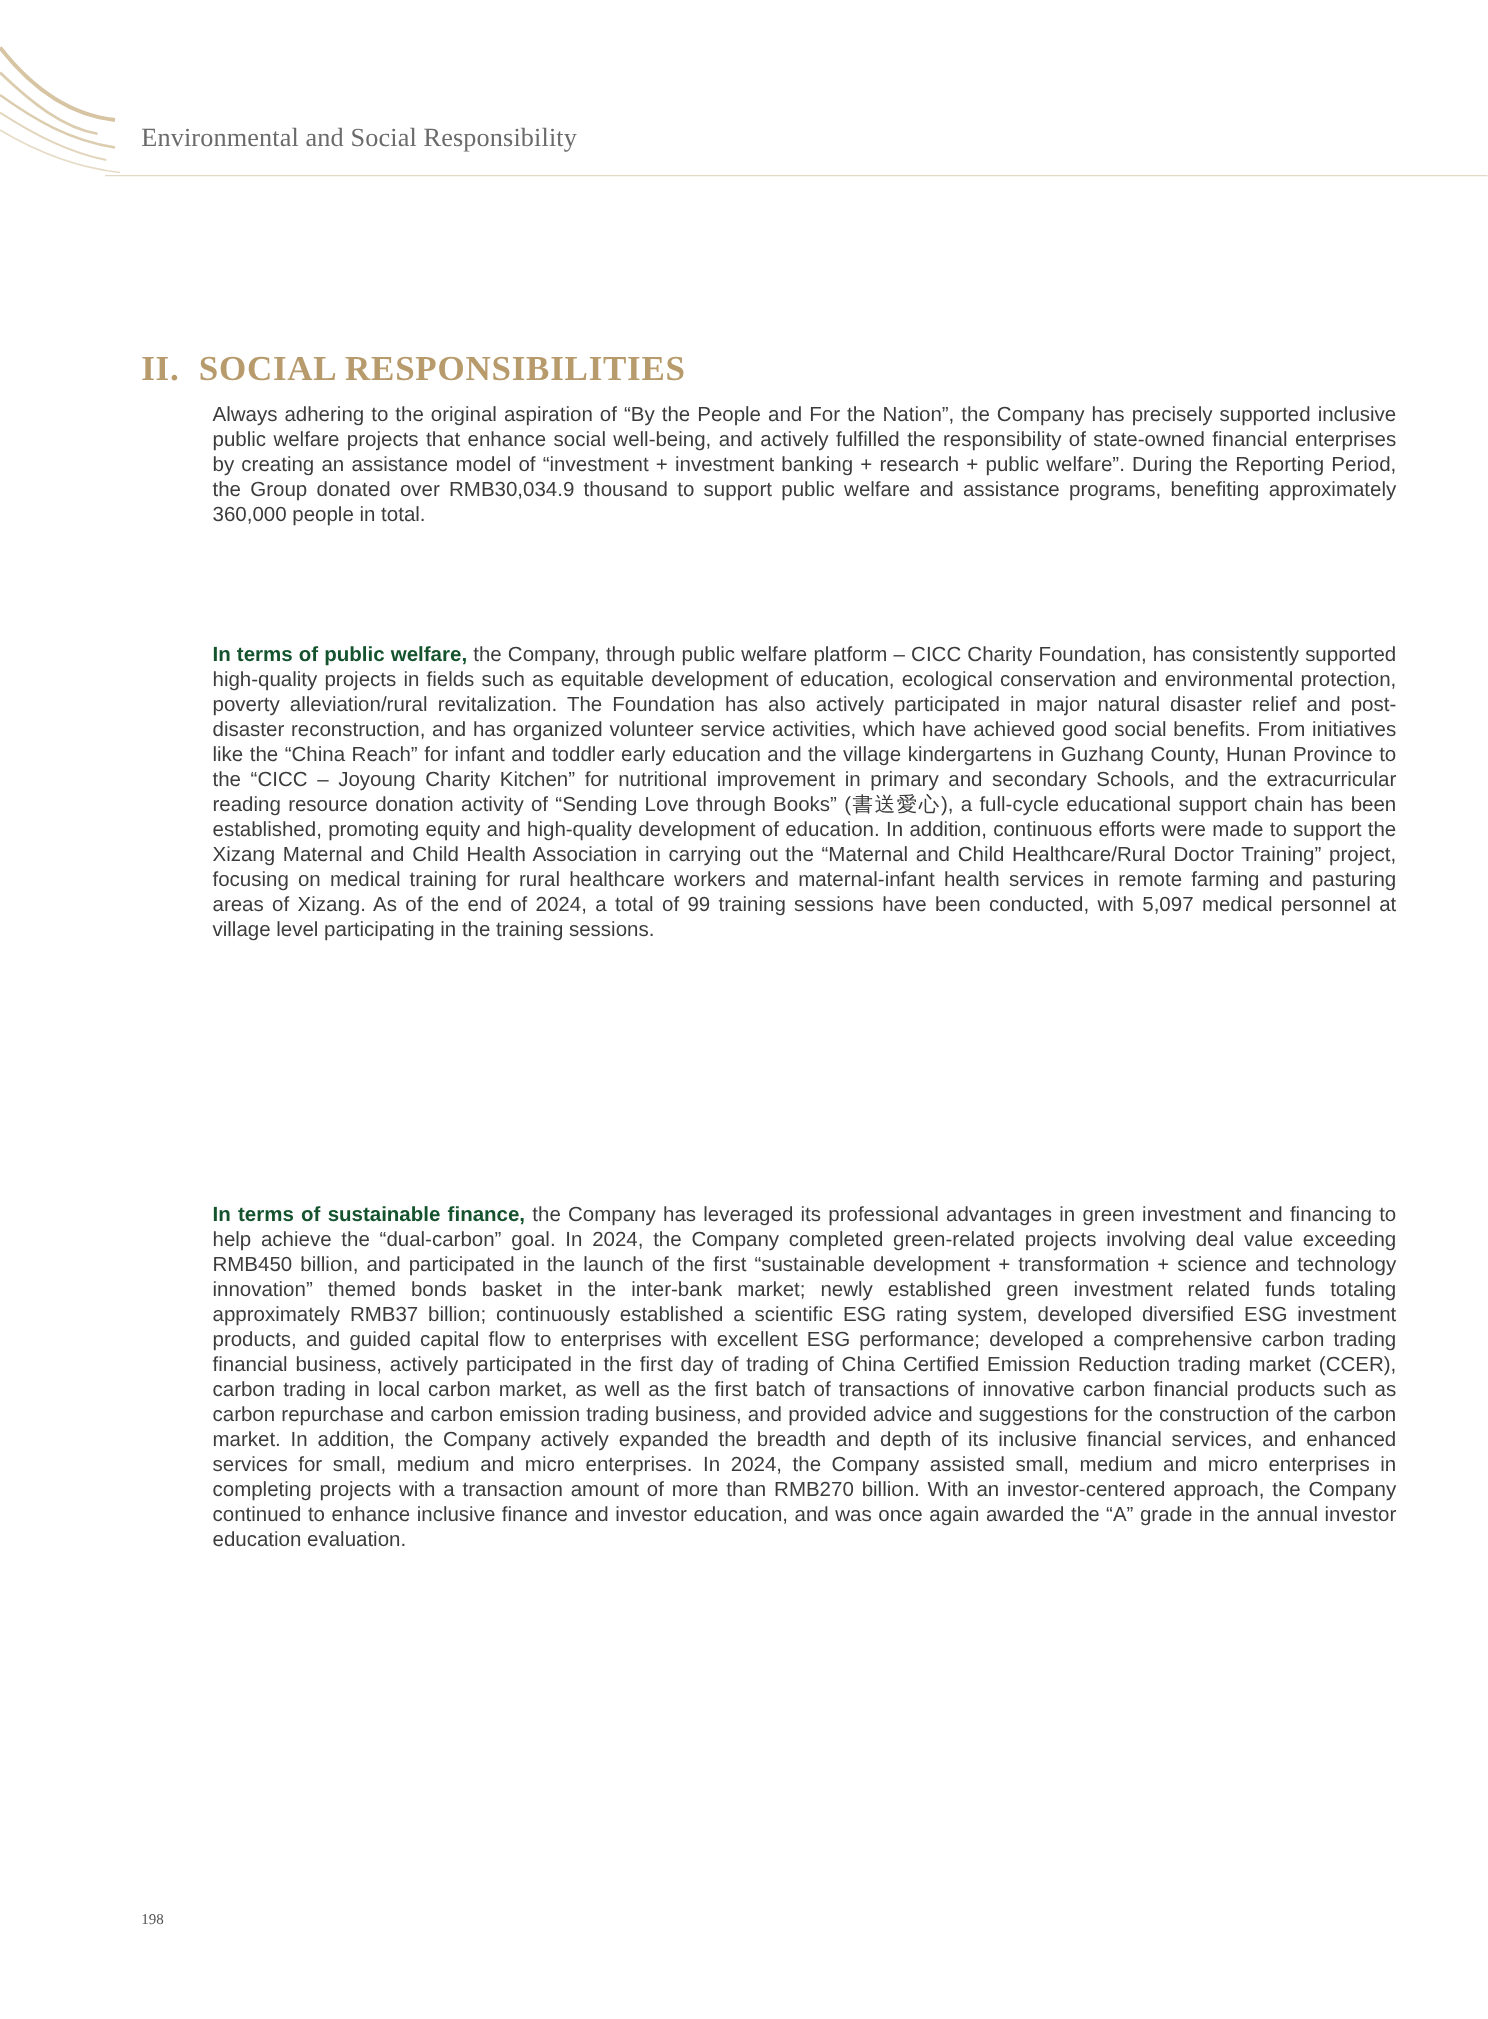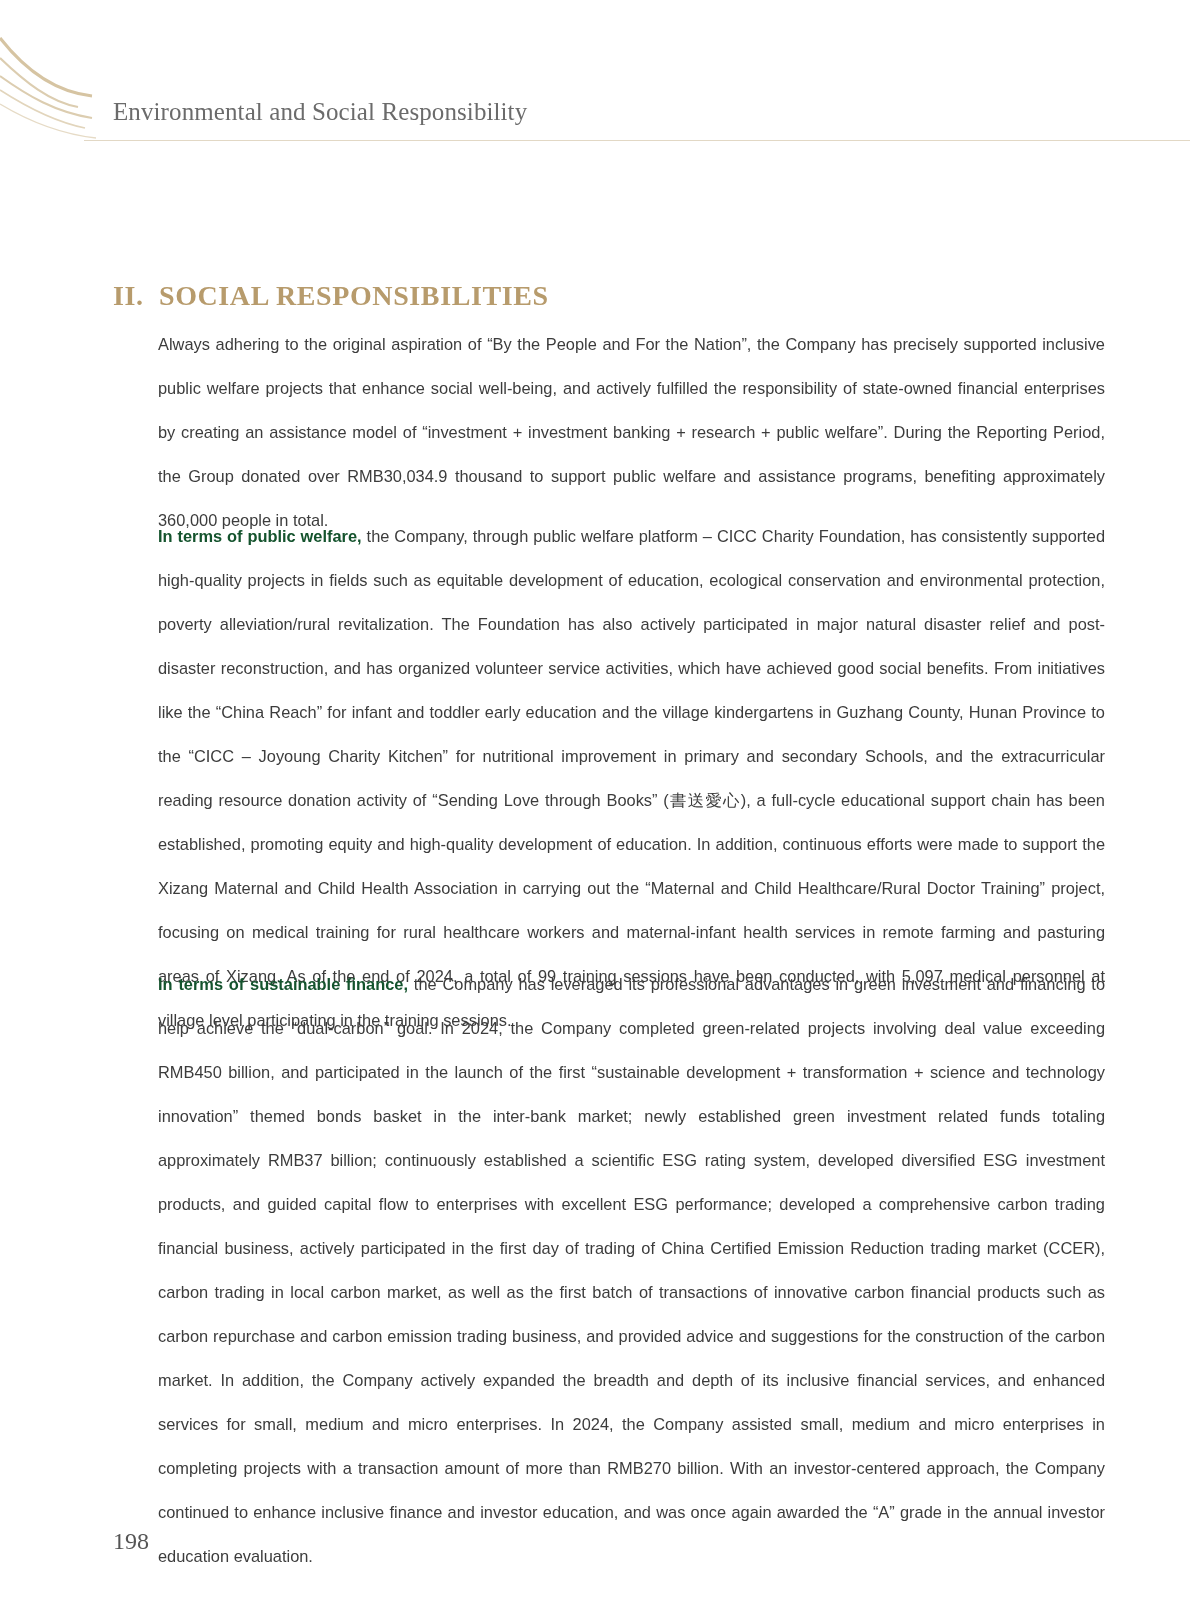--- a/index.html
+++ b/index.html
@@ -20,21 +20,21 @@
       left: 0;
       top: 30px;
       width: 120px;
       height: 120px;
     }
     .running-header {
       position: absolute;
       left: 113px;
       top: 98px;
       font-family: "Liberation Serif", "DejaVu Serif", serif;
-      font-size: 25px;
+      font-size: 21px;
       color: #6b6b6b;
       letter-spacing: 0.1px;
       white-space: nowrap;
     }
     .header-rule {
       position: absolute;
       left: 84px;
       top: 140px;
       width: 1106px;
       height: 1px;
@@ -50,41 +50,41 @@
       color: #b79b6c;
       letter-spacing: 0.6px;
       white-space: nowrap;
     }
     .section-title .num {
       display: inline-block;
       width: 46px;
     }
     .body-text {
       position: absolute;
-      left: 158px;
+      left: 170px;
       width: 947px;
       font-size: 16.4px;
-      line-height: 44px;
+      line-height: 20px;
       text-align: justify;
       color: #3c3c3c;
       margin: 0;
     }
     .body-text strong {
       font-weight: bold;
       color: #14532d;
     }
     #para-1 { top: 322px; }
     #para-2 { top: 514px; }
     #para-3 { top: 962px; }
     .page-number {
       position: absolute;
       left: 113px;
       top: 1528px;
       font-family: "Liberation Serif", "DejaVu Serif", serif;
-      font-size: 24px;
+      font-size: 12px;
       color: #555555;
     }
   </style>
 </head>
 <body>
 
 <svg class="corner-arcs" viewBox="0 0 120 120" xmlns="http://www.w3.org/2000/svg">
   <path d="M0 8 C 25 40, 55 62, 92 66" fill="none" stroke="#d6c4a2" stroke-width="3.2"></path>
   <path d="M0 28 C 25 52, 50 72, 78 77" fill="none" stroke="#dccdb0" stroke-width="2.2"></path>
   <path d="M0 46 C 28 66, 55 82, 92 88" fill="none" stroke="#dccdb0" stroke-width="2"></path>

